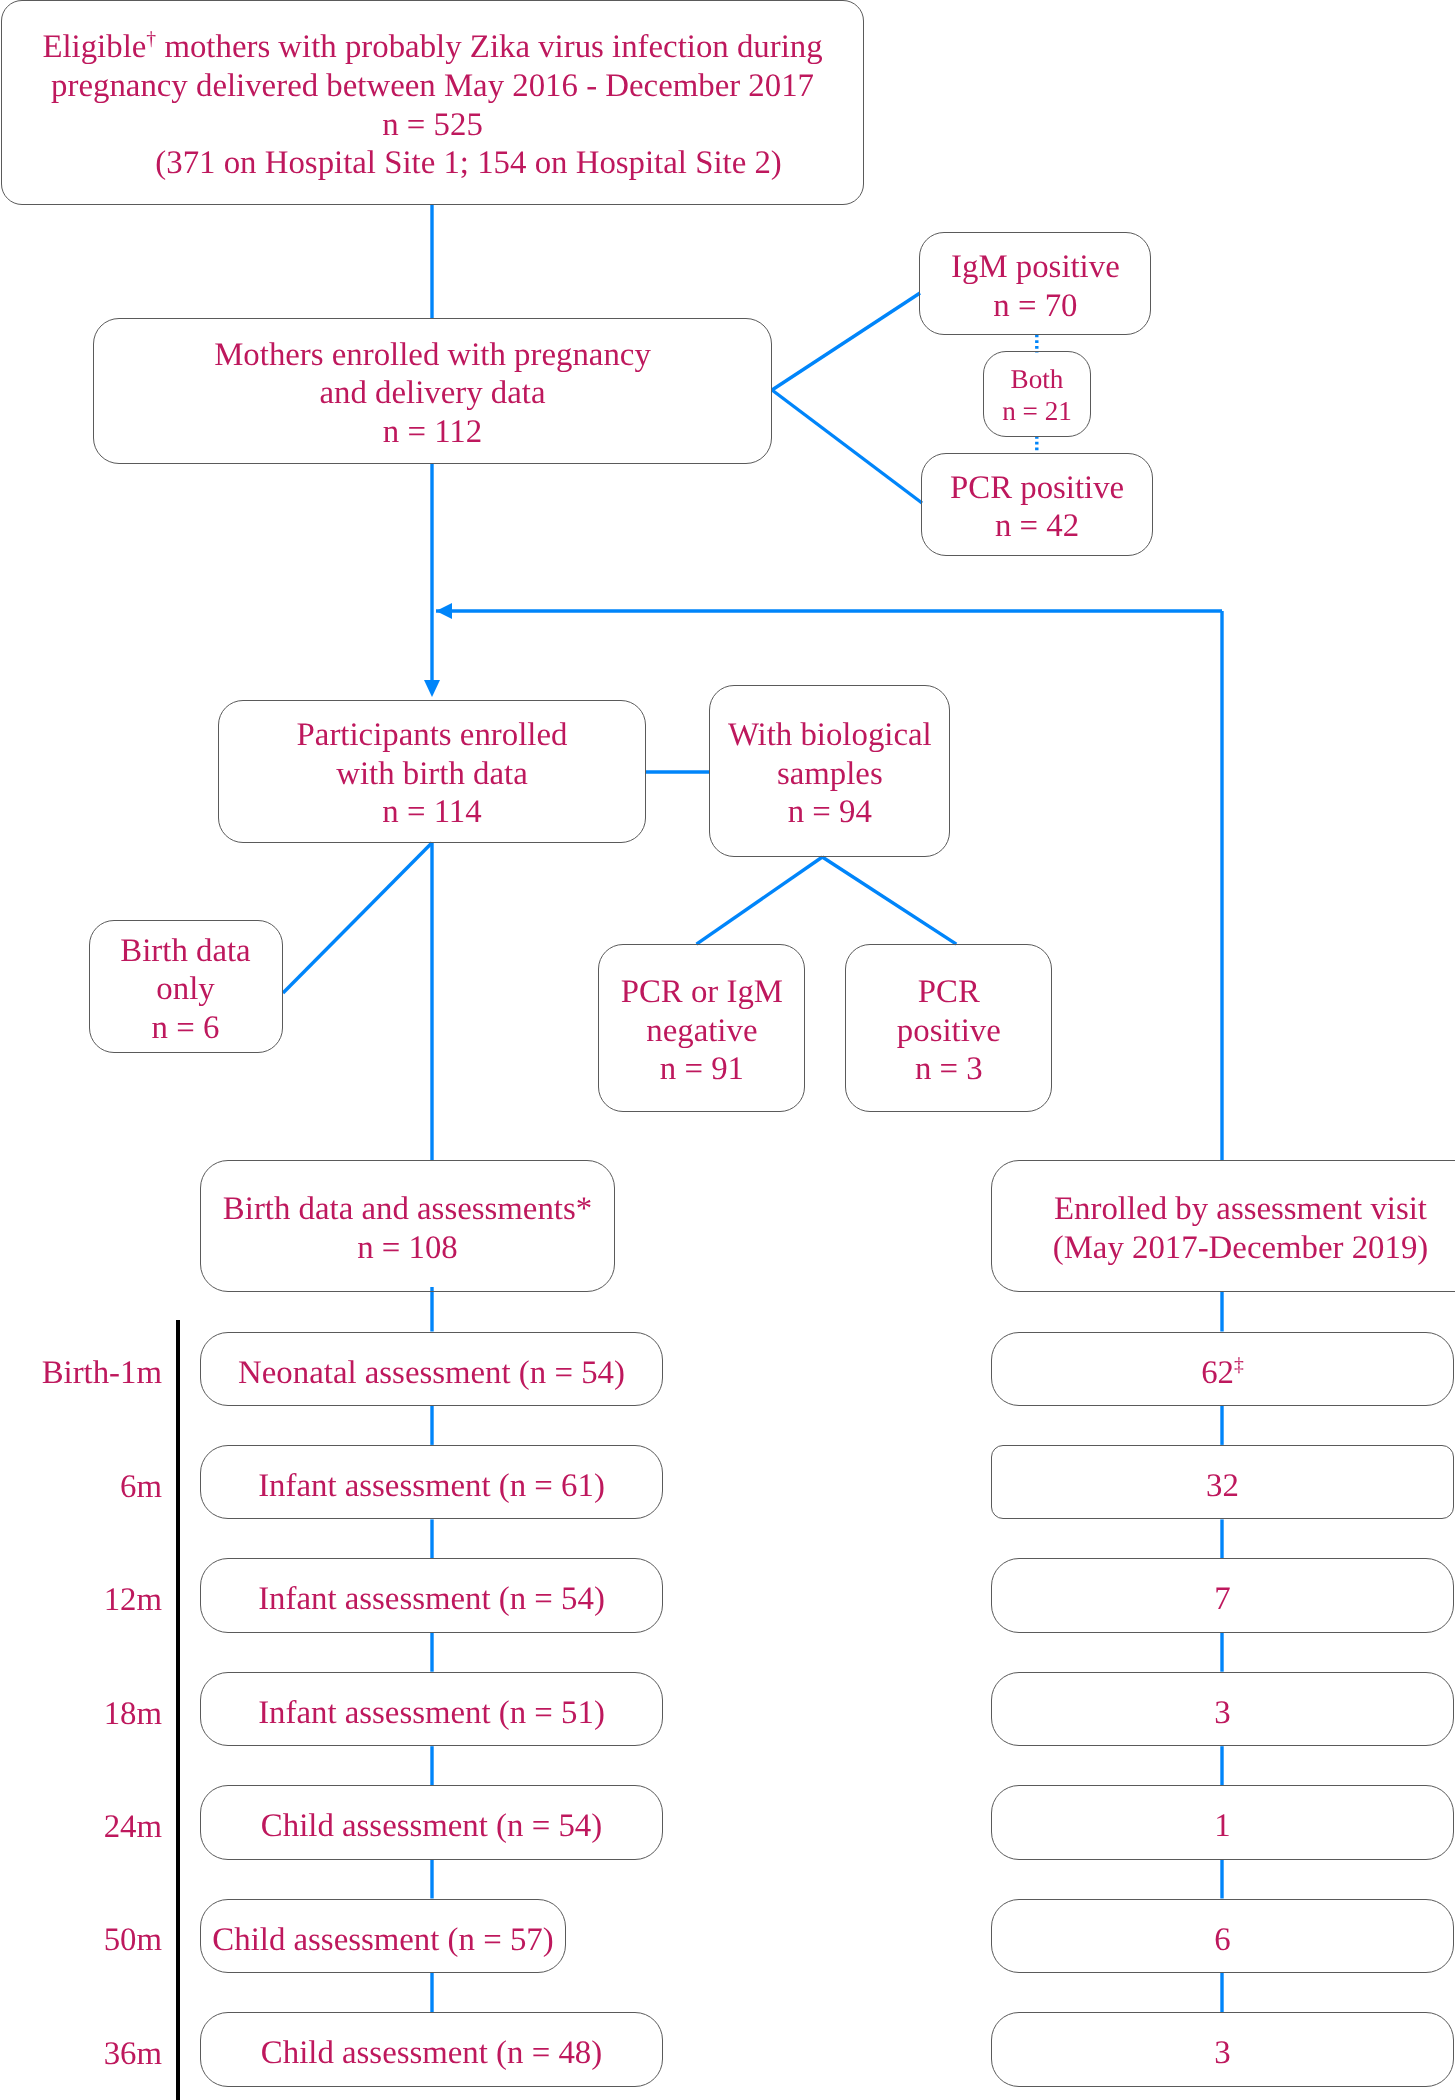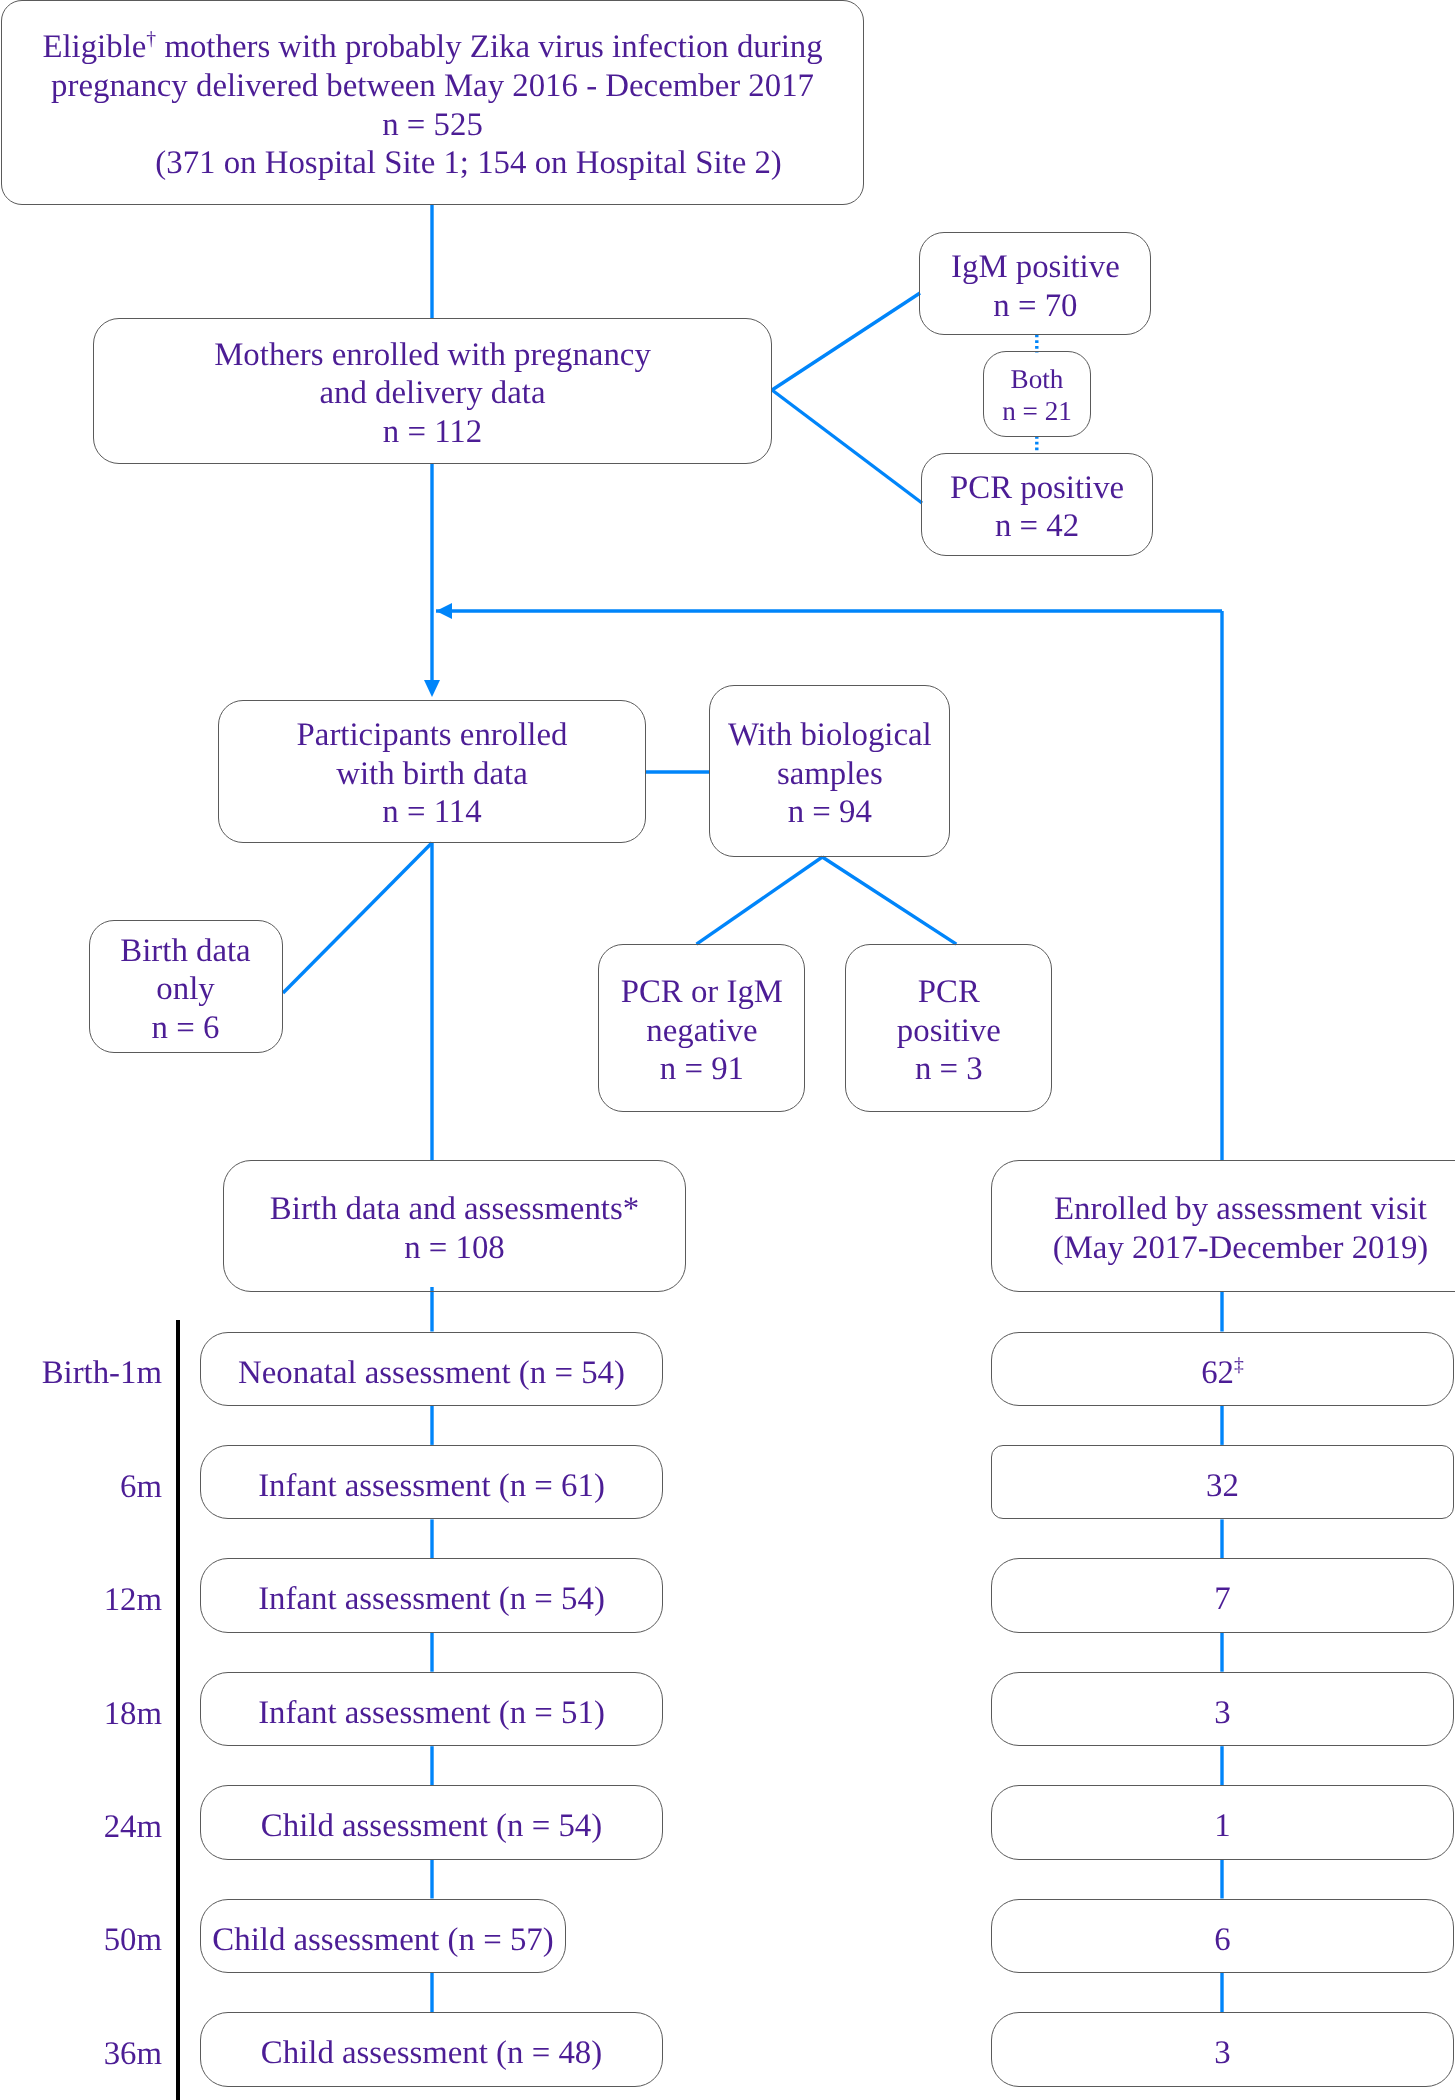--- a/index.html
+++ b/index.html
@@ -1,17 +1,17 @@
 <!DOCTYPE html>
 <html><head>
 <meta charset="utf-8">
 <style>
   html,body{margin:0;padding:0;background:#ffffff;}
   #page{position:relative;width:1455px;height:2100px;overflow:hidden;background:#fff;
-        font-family:"Liberation Serif",serif;color:#4c1d95;
+        font-family:"Liberation Serif",serif;color:#be185d;
         -webkit-font-smoothing:antialiased;text-rendering:geometricPrecision;}
   svg.conn{position:absolute;left:0;top:0;width:1455px;height:2100px;}
   .node{position:absolute;box-sizing:border-box;border:1.5px solid #5a5a5a;background:transparent;
         display:flex;align-items:center;justify-content:center;}
   .node .txt{display:block;width:100%;text-align:center;line-height:38.7px;font-size:32.85px;
         position:relative;}
   .node .txt span.ln{display:block;white-space:nowrap;}
   .agelabel{position:absolute;font-size:32.85px;line-height:1;text-align:right;white-space:nowrap;}
   .axis{position:absolute;background:#000;}
   sup{font-size:0.60em;vertical-align:super;line-height:0;}
@@ -122,21 +122,21 @@
         <span class="ln">n = 91</span>
       </div>
     </div>
 <div class="node" style="left: 845.3px; top: 944.2px; width: 207px; height: 167.5px; border-radius: 25px; border-color: rgb(90, 90, 90);">
       <div class="txt" id="pcr-positive-3-box-text" style="top:3px">
         <span class="ln">PCR</span>
         <span class="ln">positive</span>
         <span class="ln">n = 3</span>
       </div>
     </div>
-<div class="node" style="left: 200px; top: 1160px; width: 463px; height: 131.5px; border-radius: 28px; border-color: rgb(90, 90, 90); margin-left: 23px;">
+<div class="node" style="left: 200px; top: 1160px; width: 415px; height: 131.5px; border-radius: 28px; border-color: rgb(90, 90, 90);">
       <div class="txt" id="birth-data-assessments-box-text" style="top:3px">
         <span class="ln">Birth data and assessments*</span>
         <span class="ln">n = 108</span>
       </div>
     </div>
 <div class="node" style="left: 991px; top: 1160px; width: 499px; height: 131.5px; border-radius: 28px; border-color: rgb(90, 90, 90);">
       <div class="txt" id="enrolled-by-visit-box-text" style="top:3px">
         <span class="ln">Enrolled by assessment visit</span>
         <span class="ln">(May 2017-December 2019)</span>
       </div>

